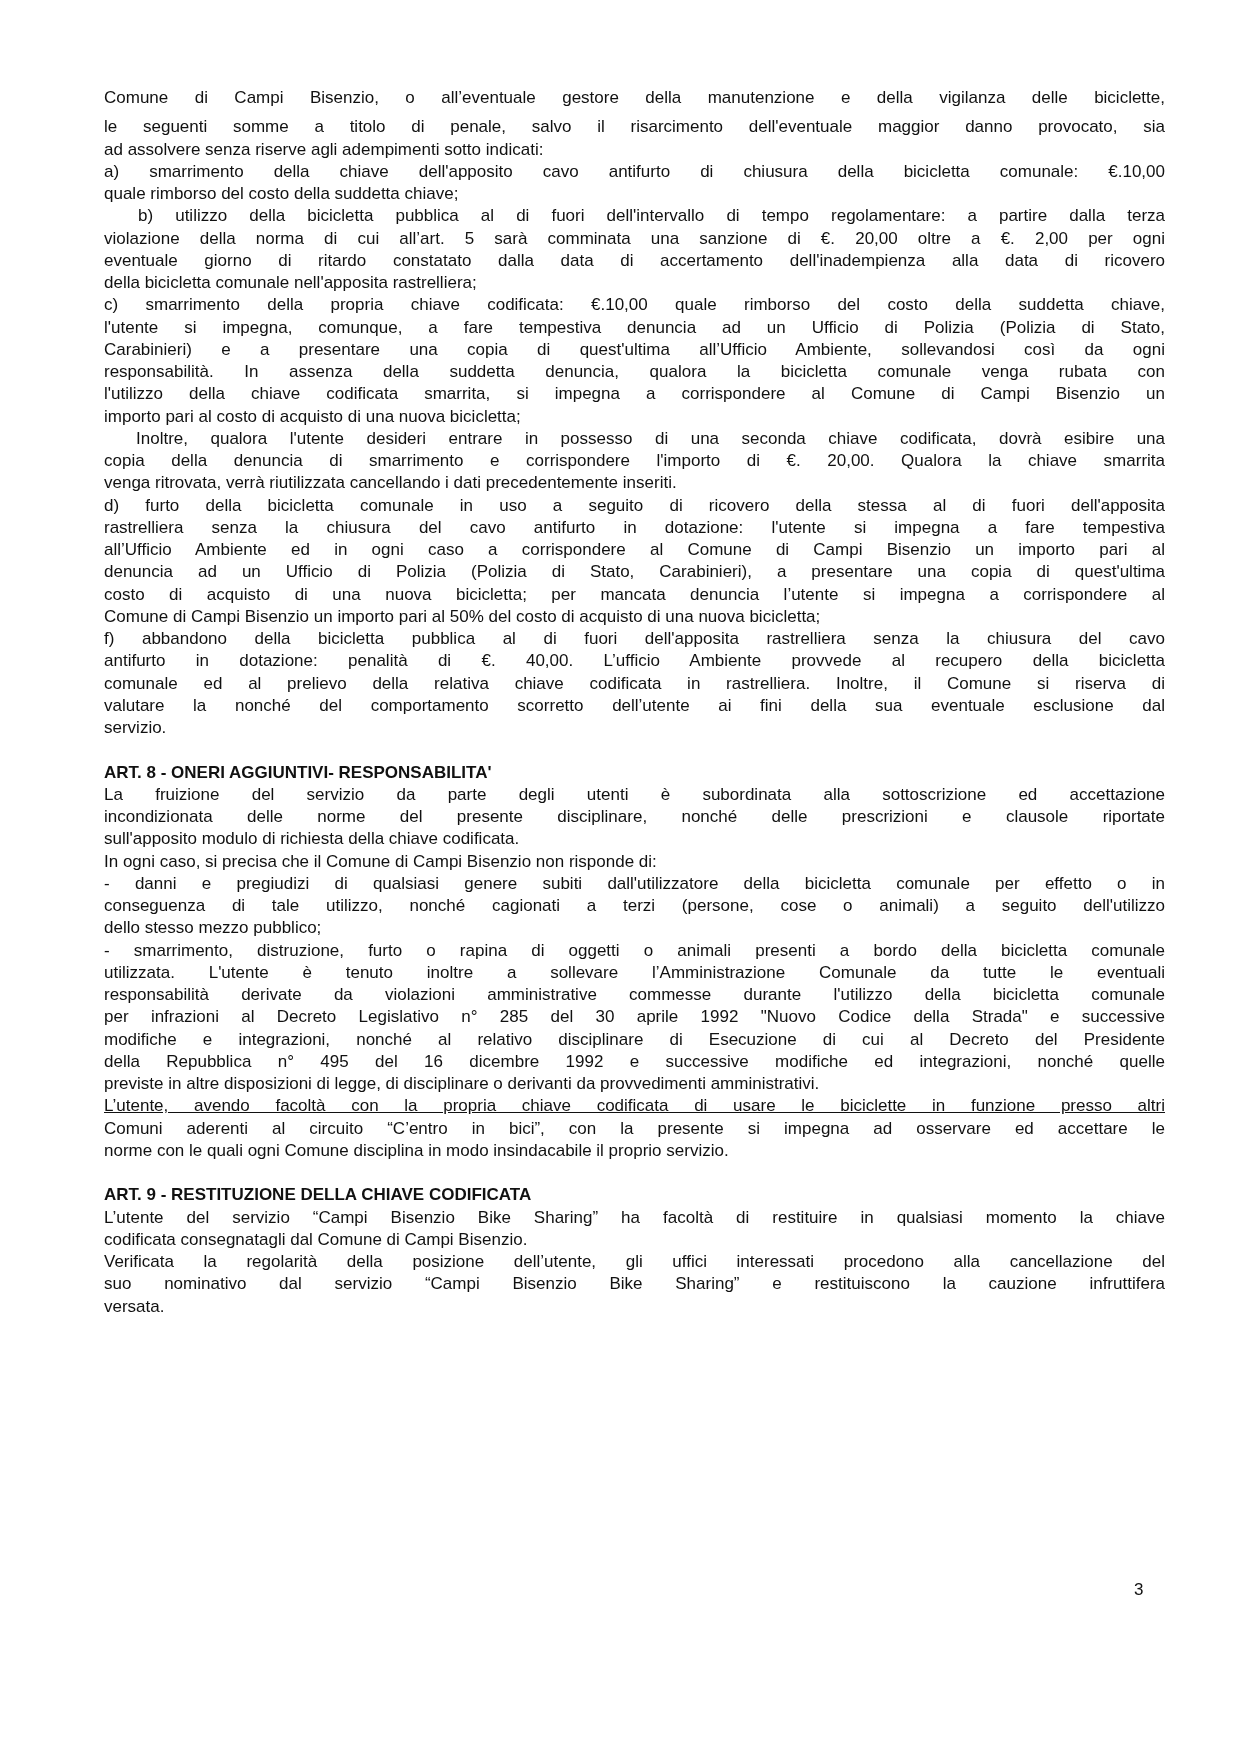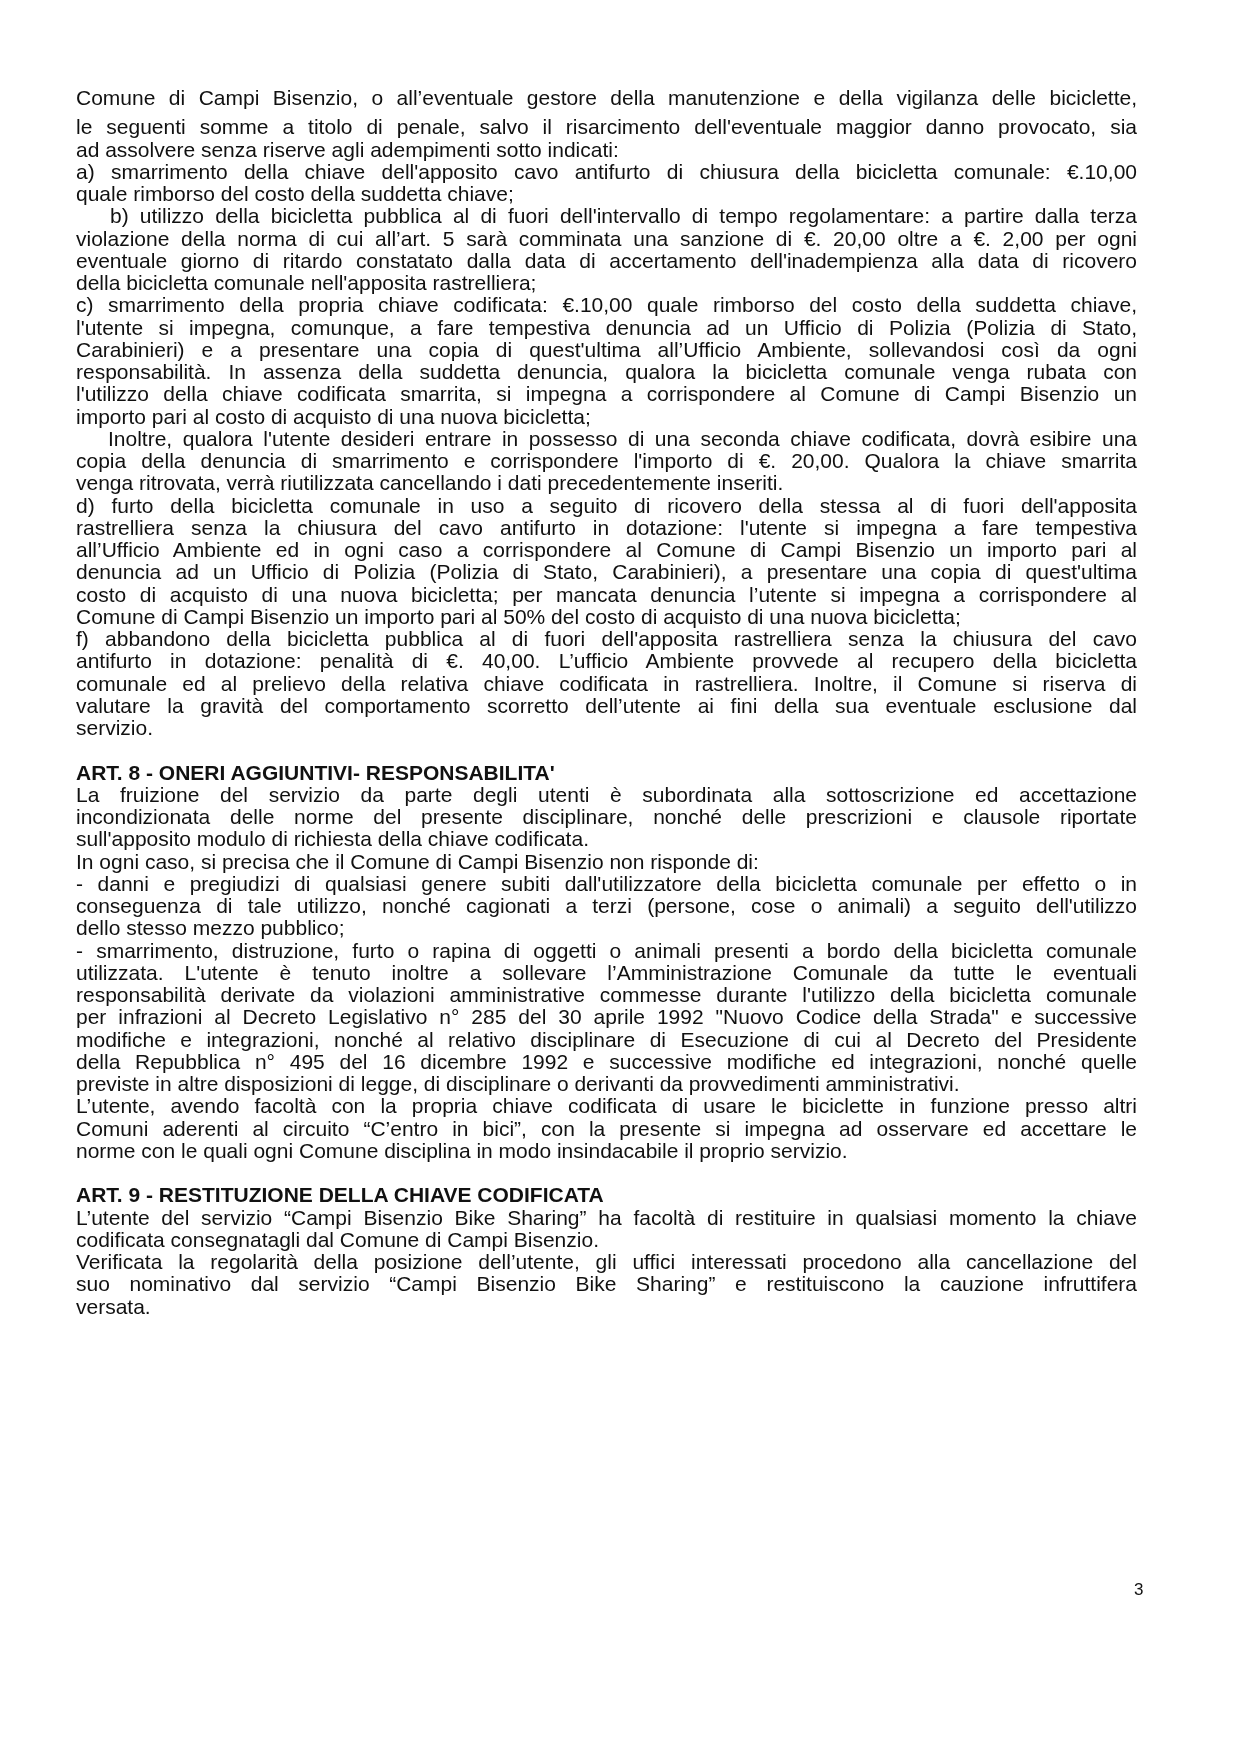--- a/index.html
+++ b/index.html
@@ -1,21 +1,21 @@
 <!DOCTYPE html>
 <html><head>
 <meta charset="utf-8">
 <style>
   html, body { margin: 0; padding: 0; background: #ffffff; }
   body { width: 1239px; height: 1753px; position: relative; overflow: hidden; }
   .page { position: absolute; left: 0; top: 0; width: 1239px; height: 1753px; background: #fff; }
   .text-block {
-    position: absolute; left: 76px; top: 87px; width: 1061px;
+    position: absolute; left: 104px; top: 87px; width: 1061px;
     font-family: "Liberation Sans", sans-serif;
-    font-size: 21px; line-height: 22.26px; color: #111;
+    font-size: 17px; line-height: 22.26px; color: #111;
   }
   .line {
     display: block; height: 22.26px; white-space: nowrap;
     text-align: justify; text-align-last: justify; overflow: visible;
   }
   .line.last { text-align-last: left; }
   .line.heading { font-weight: bold; text-align-last: left; }
   .line.blank { height: 22.26px; }
   .page-number {
     position: absolute; left: 1134px; top: 1580px;
@@ -48,41 +48,41 @@
         <div class="line last">venga ritrovata, verrà riutilizzata cancellando i dati precedentemente inseriti.</div>
         <div class="line" style="white-space: normal; text-align: justify; text-align-last: justify; overflow: hidden;">d) furto della bicicletta comunale in uso a seguito di ricovero della stessa al di fuori dell'apposita</div>
         <div class="line" style="white-space: normal; text-align: justify; text-align-last: justify; overflow: hidden;">rastrelliera senza la chiusura del cavo antifurto in dotazione: l'utente si impegna a fare tempestiva</div>
         <div class="line" style="white-space: normal; text-align: justify; text-align-last: justify; overflow: hidden;">all’Ufficio Ambiente ed in ogni caso a corrispondere al Comune di Campi Bisenzio un importo pari al</div>
         <div class="line" style="white-space: normal; text-align: justify; text-align-last: justify; overflow: hidden;">denuncia ad un Ufficio di Polizia (Polizia di Stato, Carabinieri), a presentare una copia di quest'ultima</div>
         <div class="line" style="white-space: normal; text-align: justify; text-align-last: justify; overflow: hidden;">costo di acquisto di una nuova bicicletta; per mancata denuncia l’utente si impegna a corrispondere al</div>
         <div class="line last">Comune di Campi Bisenzio un importo pari al 50% del costo di acquisto di una nuova bicicletta;</div>
         <div class="line" style="white-space: normal; text-align: justify; text-align-last: justify; overflow: hidden;">f) abbandono della bicicletta pubblica al di fuori dell'apposita rastrelliera senza la chiusura del cavo</div>
         <div class="line" style="white-space: normal; text-align: justify; text-align-last: justify; overflow: hidden;">antifurto in dotazione: penalità di €. 40,00. L’ufficio Ambiente provvede al recupero della bicicletta</div>
         <div class="line" style="white-space: normal; text-align: justify; text-align-last: justify; overflow: hidden;">comunale ed al prelievo della relativa chiave codificata in rastrelliera. Inoltre, il Comune si riserva di</div>
-        <div class="line" style="white-space: normal; text-align: justify; text-align-last: justify; overflow: hidden;">valutare la gravità del comportamento scorretto dell’utente ai fini della sua eventuale esclusione dal</div>
+        <div class="line" style="white-space: normal; text-align: justify; text-align-last: justify; overflow: hidden;">valutare la nonché del comportamento scorretto dell’utente ai fini della sua eventuale esclusione dal</div>
         <div class="line last">servizio.</div>
       </div>
       <div class="line blank"></div>
       <div>
         <div class="line heading">ART. 8 - ONERI AGGIUNTIVI- RESPONSABILITA'</div>
         <div class="line" style="white-space: normal; text-align: justify; text-align-last: justify; overflow: hidden;">La fruizione del servizio da parte degli utenti è subordinata alla sottoscrizione ed accettazione</div>
         <div class="line" style="white-space: normal; text-align: justify; text-align-last: justify; overflow: hidden;">incondizionata delle norme del presente disciplinare, nonché delle prescrizioni e clausole riportate</div>
         <div class="line last">sull'apposito modulo di richiesta della chiave codificata.</div>
         <div class="line last">In ogni caso, si precisa che il Comune di Campi Bisenzio non risponde di:</div>
         <div class="line" style="white-space: normal; text-align: justify; text-align-last: justify; overflow: hidden;">- danni e pregiudizi di qualsiasi genere subiti dall'utilizzatore della bicicletta comunale per effetto o in</div>
         <div class="line" style="white-space: normal; text-align: justify; text-align-last: justify; overflow: hidden;">conseguenza di tale utilizzo, nonché cagionati a terzi (persone, cose o animali) a seguito dell'utilizzo</div>
         <div class="line last">dello stesso mezzo pubblico;</div>
         <div class="line" style="white-space: normal; text-align: justify; text-align-last: justify; overflow: hidden;">- smarrimento, distruzione, furto o rapina di oggetti o animali presenti a bordo della bicicletta comunale</div>
         <div class="line" style="white-space: normal; text-align: justify; text-align-last: justify; overflow: hidden;">utilizzata. L'utente è tenuto inoltre a sollevare l’Amministrazione Comunale da tutte le eventuali</div>
         <div class="line" style="white-space: normal; text-align: justify; text-align-last: justify; overflow: hidden;">responsabilità derivate da violazioni amministrative commesse durante l'utilizzo della bicicletta comunale</div>
         <div class="line" style="white-space: normal; text-align: justify; text-align-last: justify; overflow: hidden;">per infrazioni al Decreto Legislativo n° 285 del 30 aprile 1992 "Nuovo Codice della Strada" e successive</div>
         <div class="line" style="white-space: normal; text-align: justify; text-align-last: justify; overflow: hidden;">modifiche e integrazioni, nonché al relativo disciplinare di Esecuzione di cui al Decreto del Presidente</div>
         <div class="line" style="white-space: normal; text-align: justify; text-align-last: justify; overflow: hidden;">della Repubblica n° 495 del 16 dicembre 1992 e successive modifiche ed integrazioni, nonché quelle</div>
         <div class="line last">previste in altre disposizioni di legge, di disciplinare o derivanti da provvedimenti amministrativi.</div>
-        <div class="line" style="white-space: normal; text-align: justify; text-align-last: justify; overflow: hidden;">L’utente, avendo facoltà con la propria chiave codificata di usare le biciclette in funzione presso altri</div>
+        <div class="line" style="white-space: normal; text-align: justify; text-align-last: justify; overflow: hidden; text-decoration: underline;">L’utente, avendo facoltà con la propria chiave codificata di usare le biciclette in funzione presso altri</div>
         <div class="line" style="white-space: normal; text-align: justify; text-align-last: justify; overflow: hidden;">Comuni aderenti al circuito “C’entro in bici”, con la presente si impegna ad osservare ed accettare le</div>
         <div class="line last">norme con le quali ogni Comune disciplina in modo insindacabile il proprio servizio.</div>
       </div>
       <div class="line blank"></div>
       <div>
         <div class="line heading">ART. 9 - RESTITUZIONE DELLA CHIAVE CODIFICATA</div>
         <div class="line" style="white-space: normal; text-align: justify; text-align-last: justify; overflow: hidden;">L’utente del servizio “Campi Bisenzio Bike Sharing” ha facoltà di restituire in qualsiasi momento la chiave</div>
         <div class="line last">codificata consegnatagli dal Comune di Campi Bisenzio.</div>
         <div class="line" style="white-space: normal; text-align: justify; text-align-last: justify; overflow: hidden;">Verificata la regolarità della posizione dell’utente, gli uffici interessati procedono alla cancellazione del</div>
         <div class="line" style="white-space: normal; text-align: justify; text-align-last: justify; overflow: hidden;">suo nominativo dal servizio “Campi Bisenzio Bike Sharing” e restituiscono la cauzione infruttifera</div>

